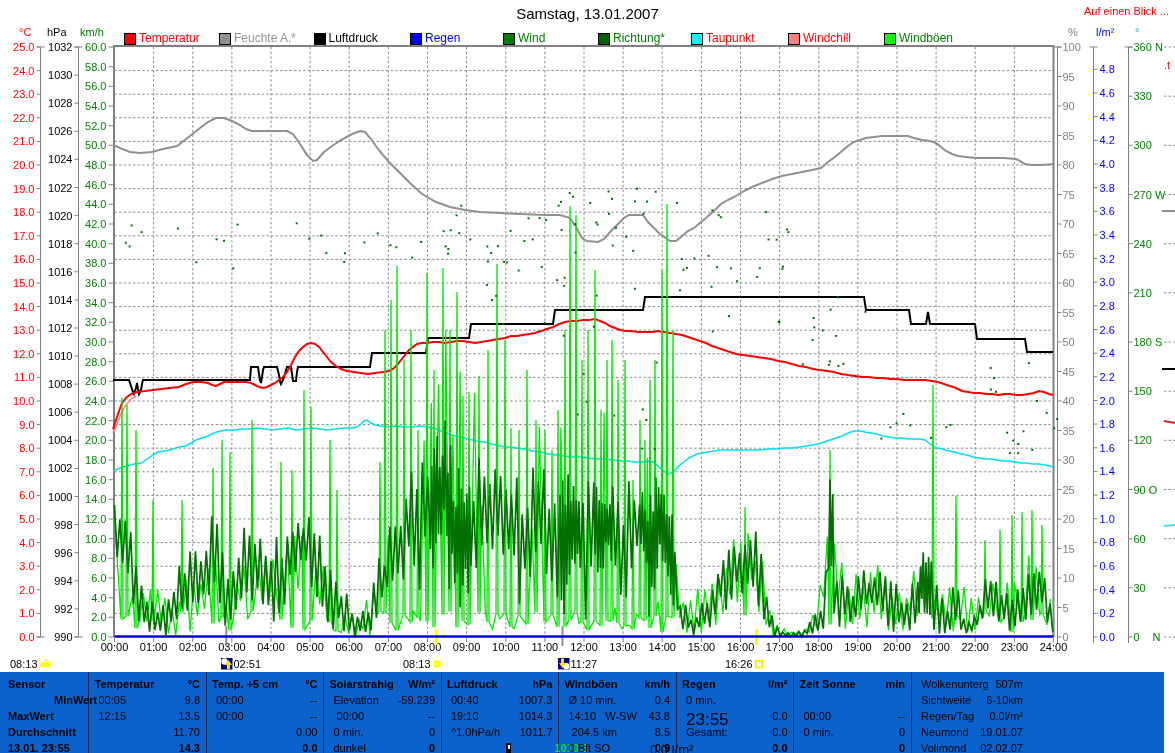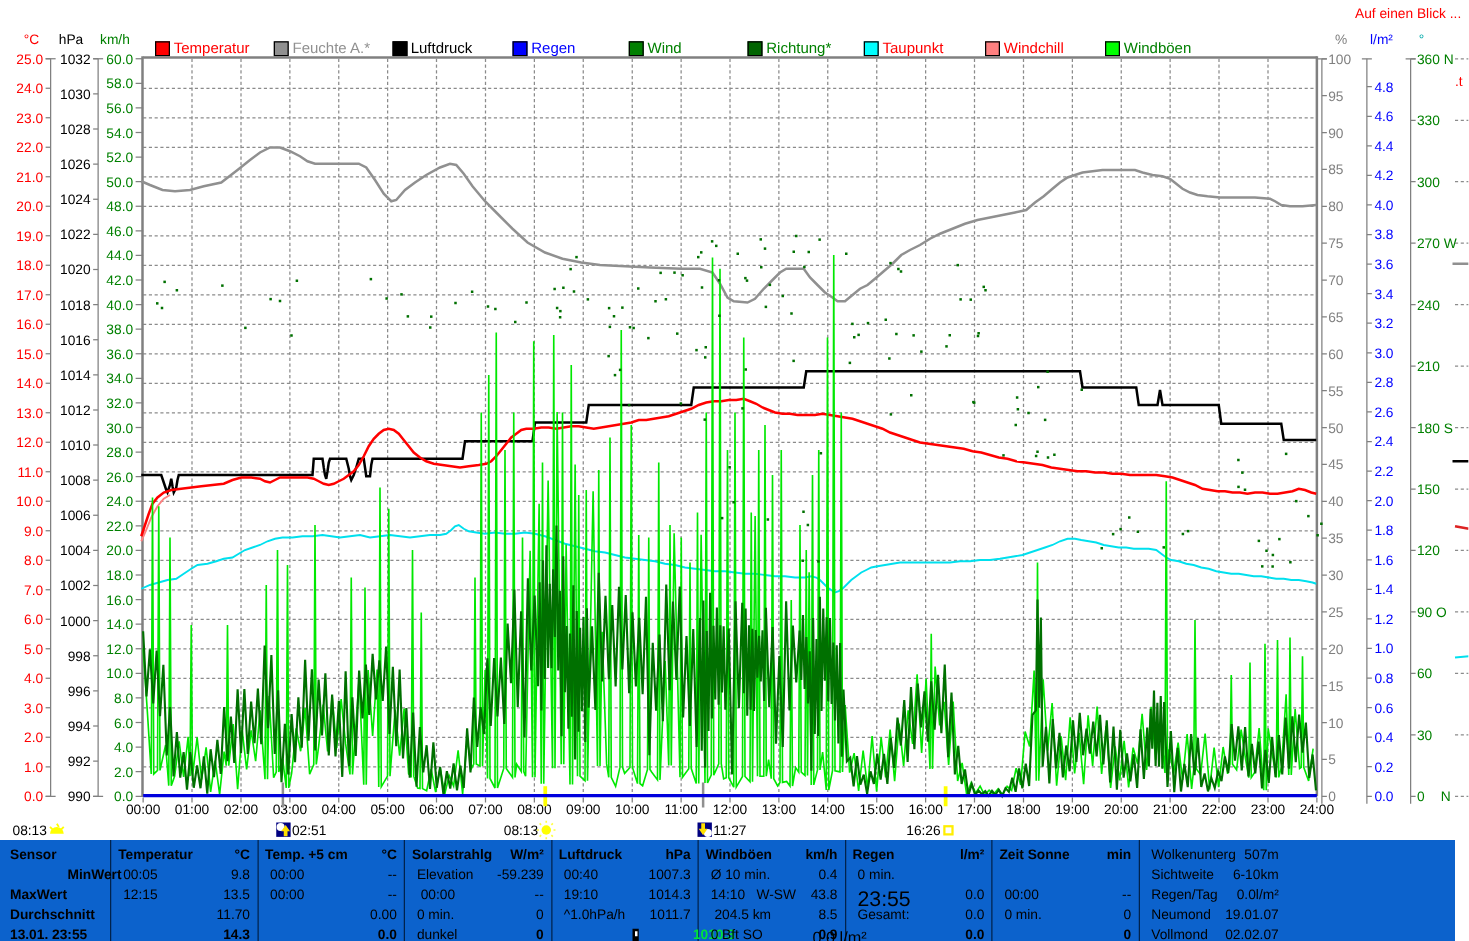--- a/index.html
+++ b/index.html
@@ -1,19 +1,20 @@
 <!DOCTYPE html>
 <html><head><meta charset="utf-8">
 <style>
 html,body{margin:0;padding:0;background:#ffffff;}
 body{font-family:"Liberation Sans", sans-serif;}
 #page{position:relative;width:1175px;height:753px;overflow:hidden;background:#fff;}
 </style></head>
 <body>
 <div id="page">
+<div style="position:absolute;left:0;top:5px;width:1175px;text-align:center;font-size:15px;color:#000;">Samstag, 13.01.2007</div>
 <div style="position:absolute;left:1084px;top:5px;font-size:11px;color:#ff0000;">Auf einen Blick ...</div>
 <div style="position:absolute;left:19px;top:26px;font-size:11px;color:#ff0000;">°C</div>
 <div style="position:absolute;left:47px;top:26px;font-size:11px;color:#000000;">hPa</div>
 <div style="position:absolute;left:80px;top:26px;font-size:11px;color:#008000;">km/h</div>
 <div style="position:absolute;left:1068px;top:26px;font-size:11px;color:#808080;">%</div>
 <div style="position:absolute;left:1096px;top:26px;font-size:11px;color:#0000ff;">l/m²</div>
 <div style="position:absolute;left:1135px;top:26px;font-size:11px;color:#00aaaa;">°</div>
 <div style="position:absolute;left:124px;top:33px;width:10px;height:10px;background:#ff0000;border:1px solid #000;"></div>
 <div style="position:absolute;left:139px;top:31px;color:#ff0000;font-size:12px;white-space:nowrap;">Temperatur</div>
 <div style="position:absolute;left:219px;top:33px;width:10px;height:10px;background:#909090;border:1px solid #000;"></div>

